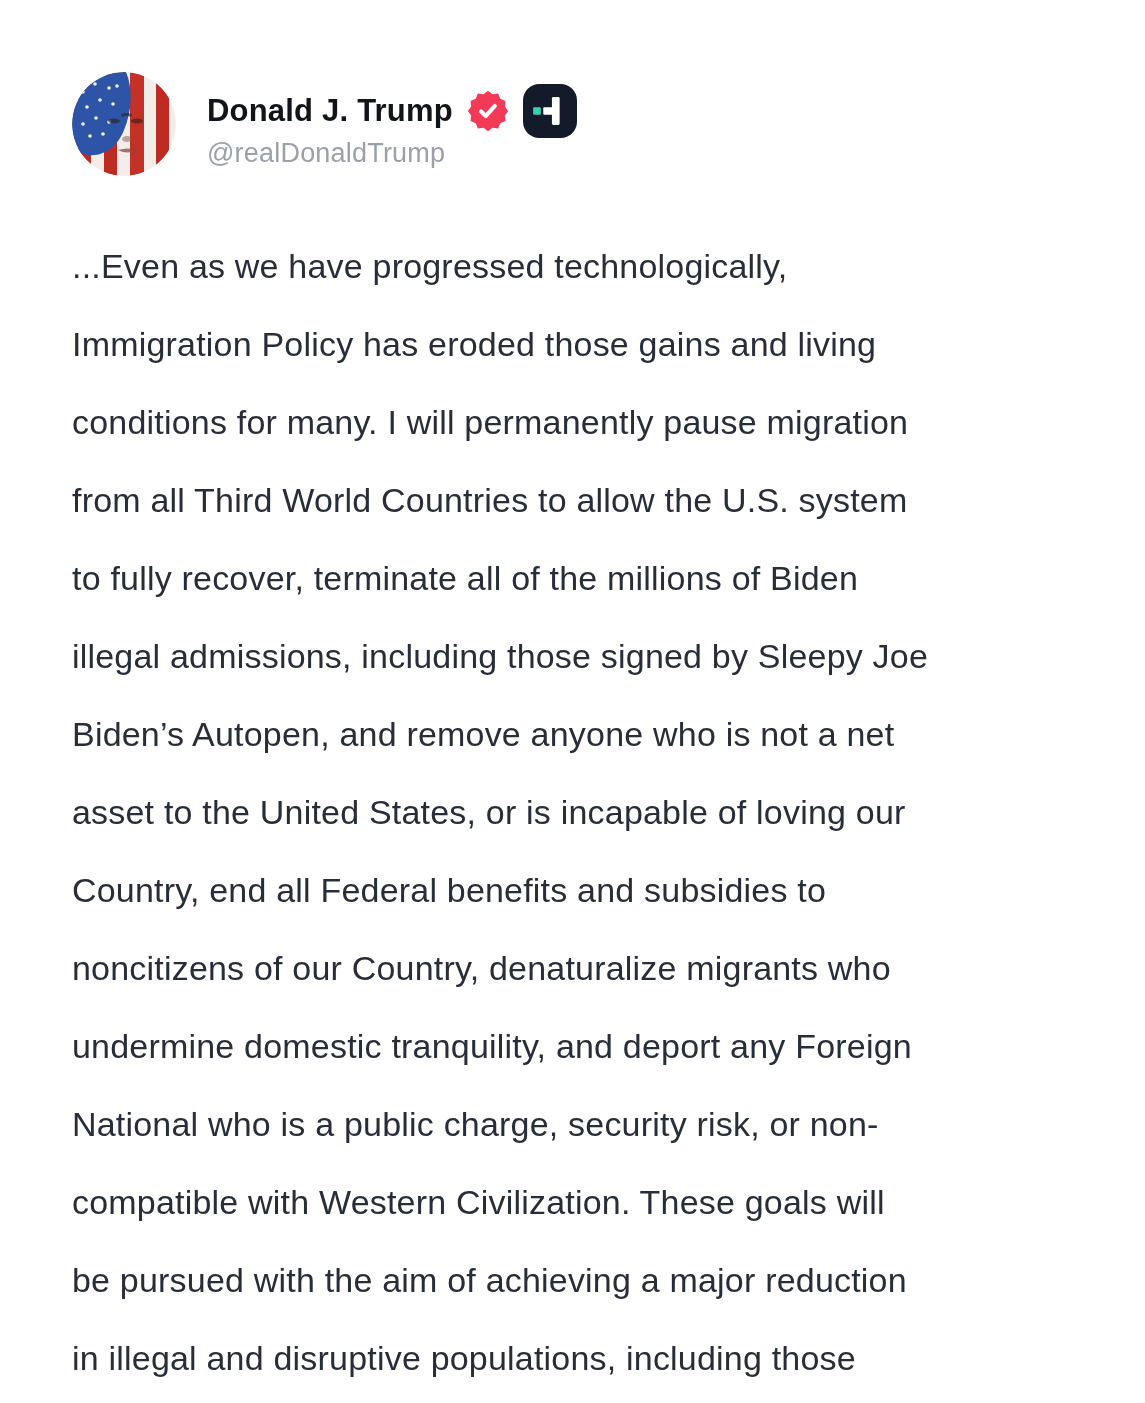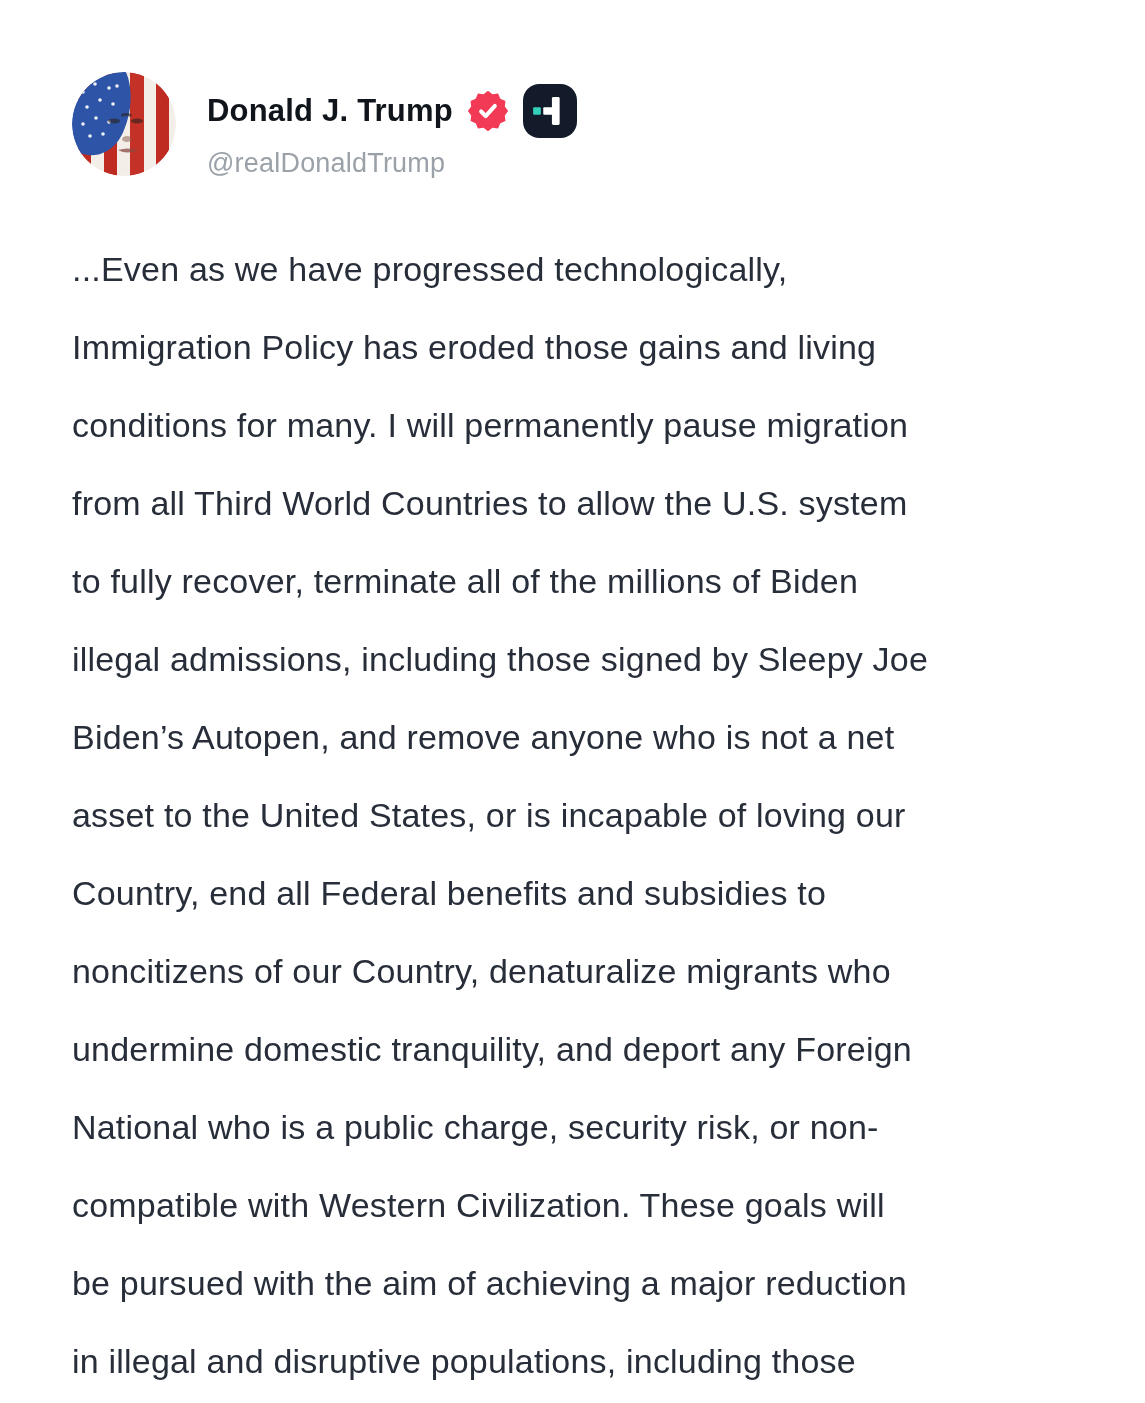--- a/index.html
+++ b/index.html
@@ -47,21 +47,20 @@
     font-weight: 700;
     color: #10141b;
     letter-spacing: 0.2px;
     cursor: pointer;
   }
   .verified-badge { width: 44px; height: 44px; flex: none; }
   .verified-badge svg { display: block; width: 44px; height: 44px; }
   .platform-chip { width: 54px; height: 54px; flex: none; cursor: pointer; }
   .platform-chip svg { display: block; width: 54px; height: 54px; }
   .handle {
-    margin-top: 10px;
     font-size: 27px;
     color: #9aa1a9;
     letter-spacing: 0.2px;
     cursor: pointer;
   }
   .body-text {
     margin-top: 51px;
     font-size: 34px;
     line-height: 78px;
     color: #272e39;

